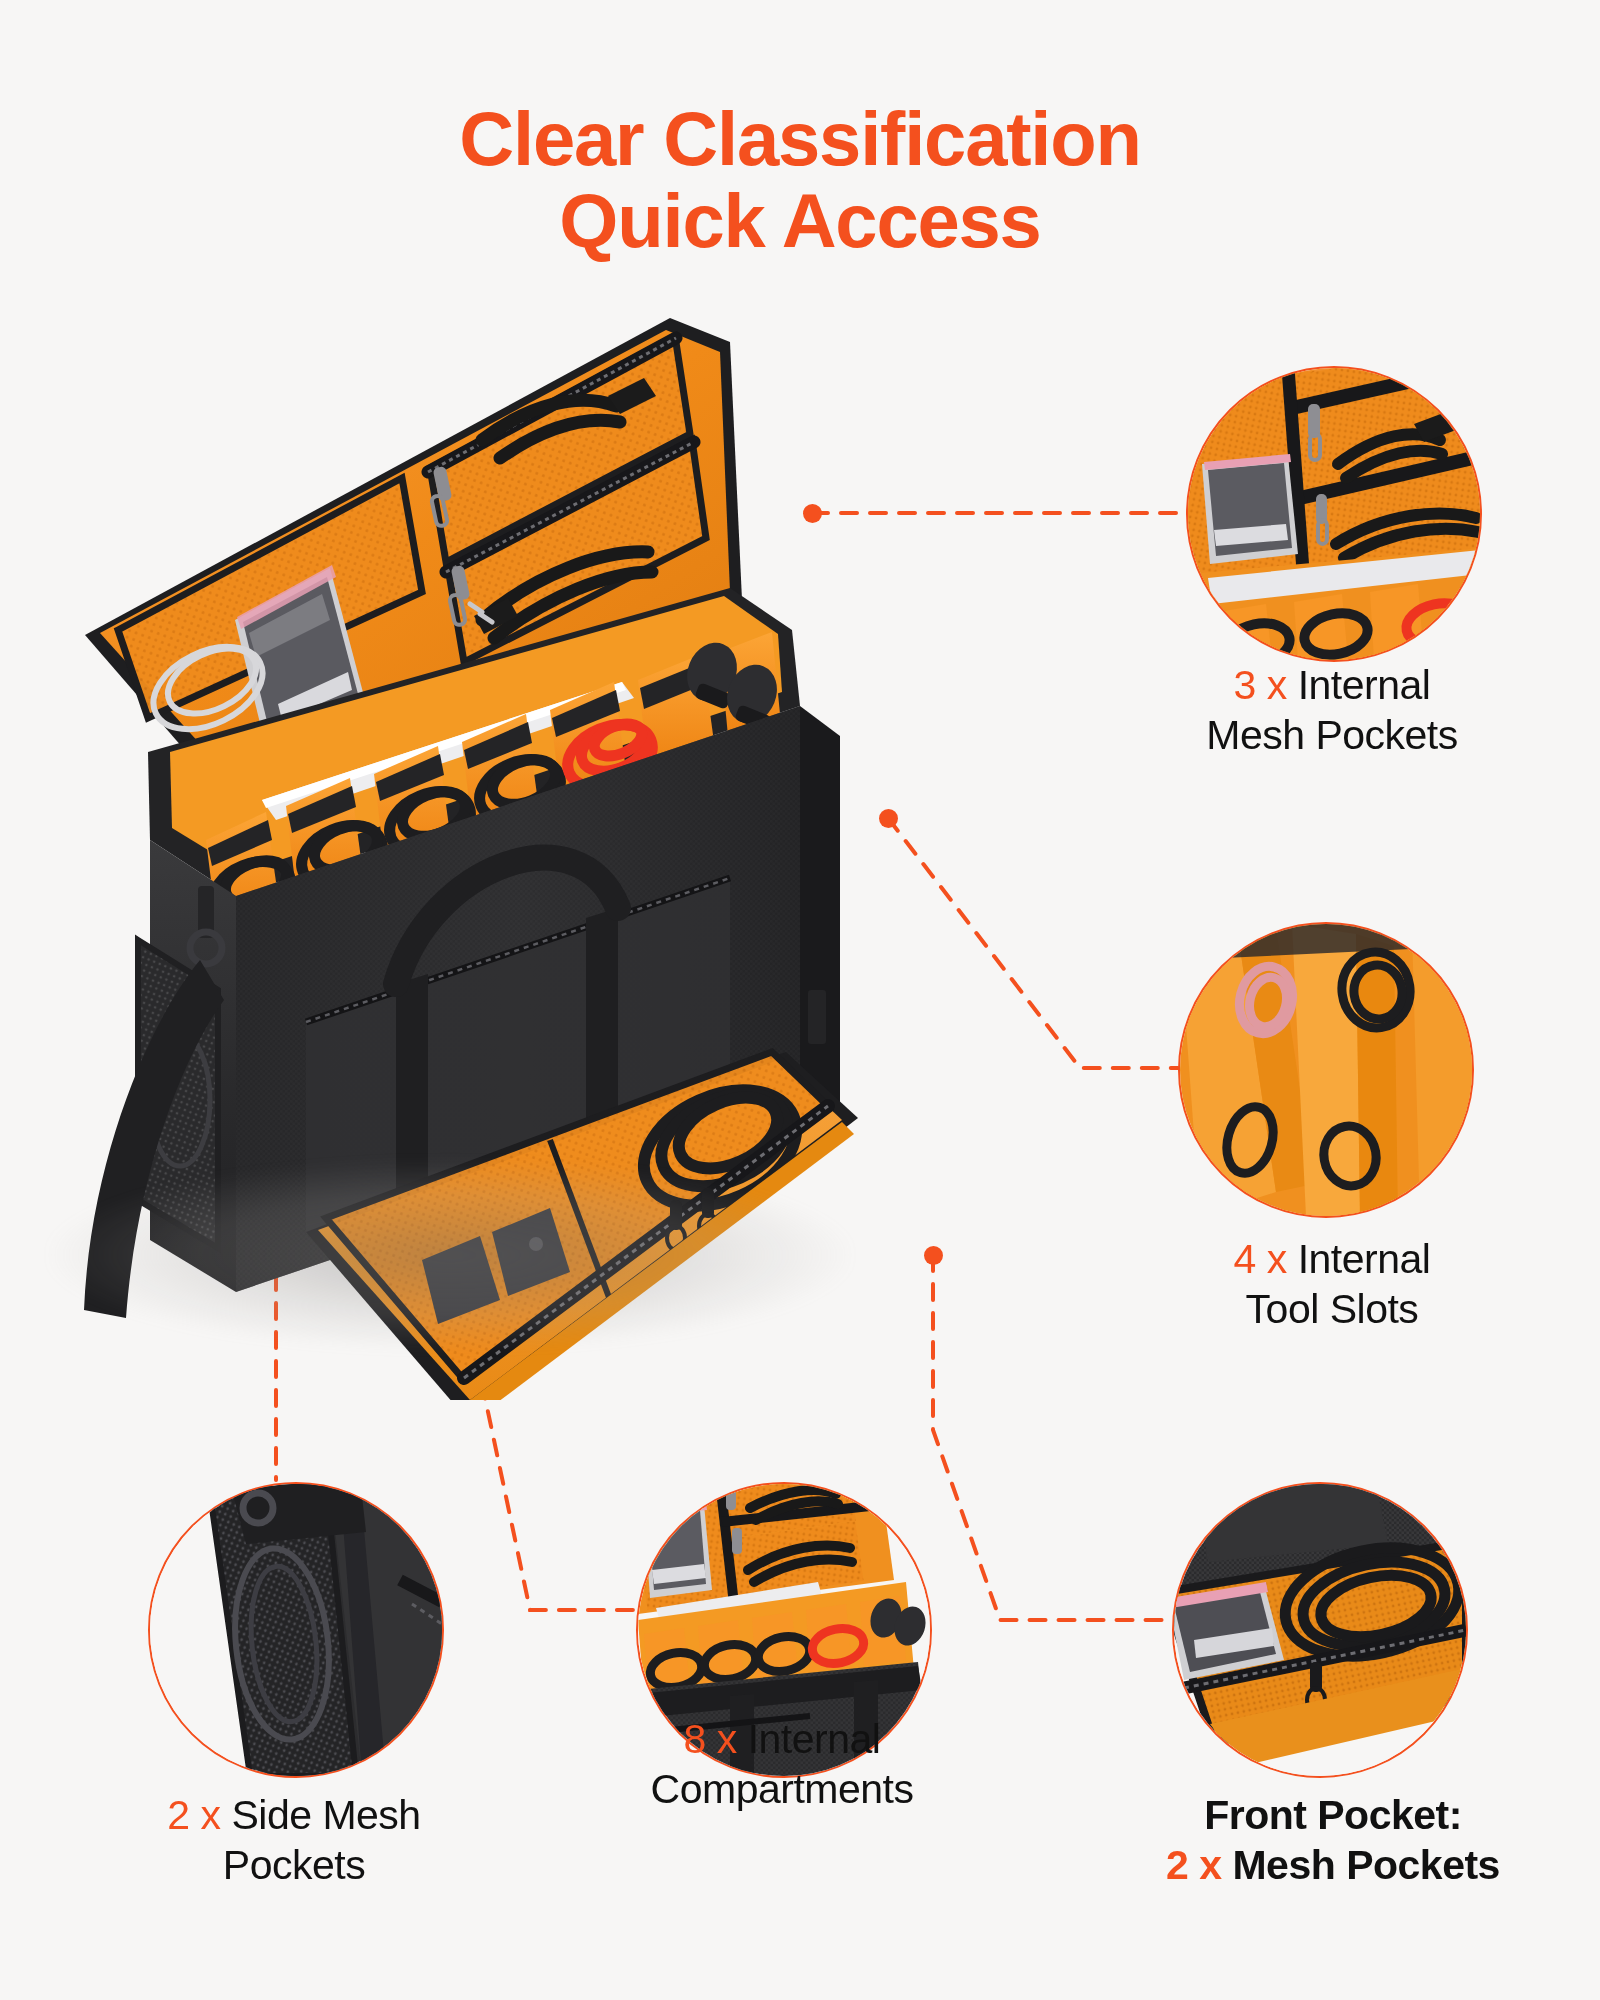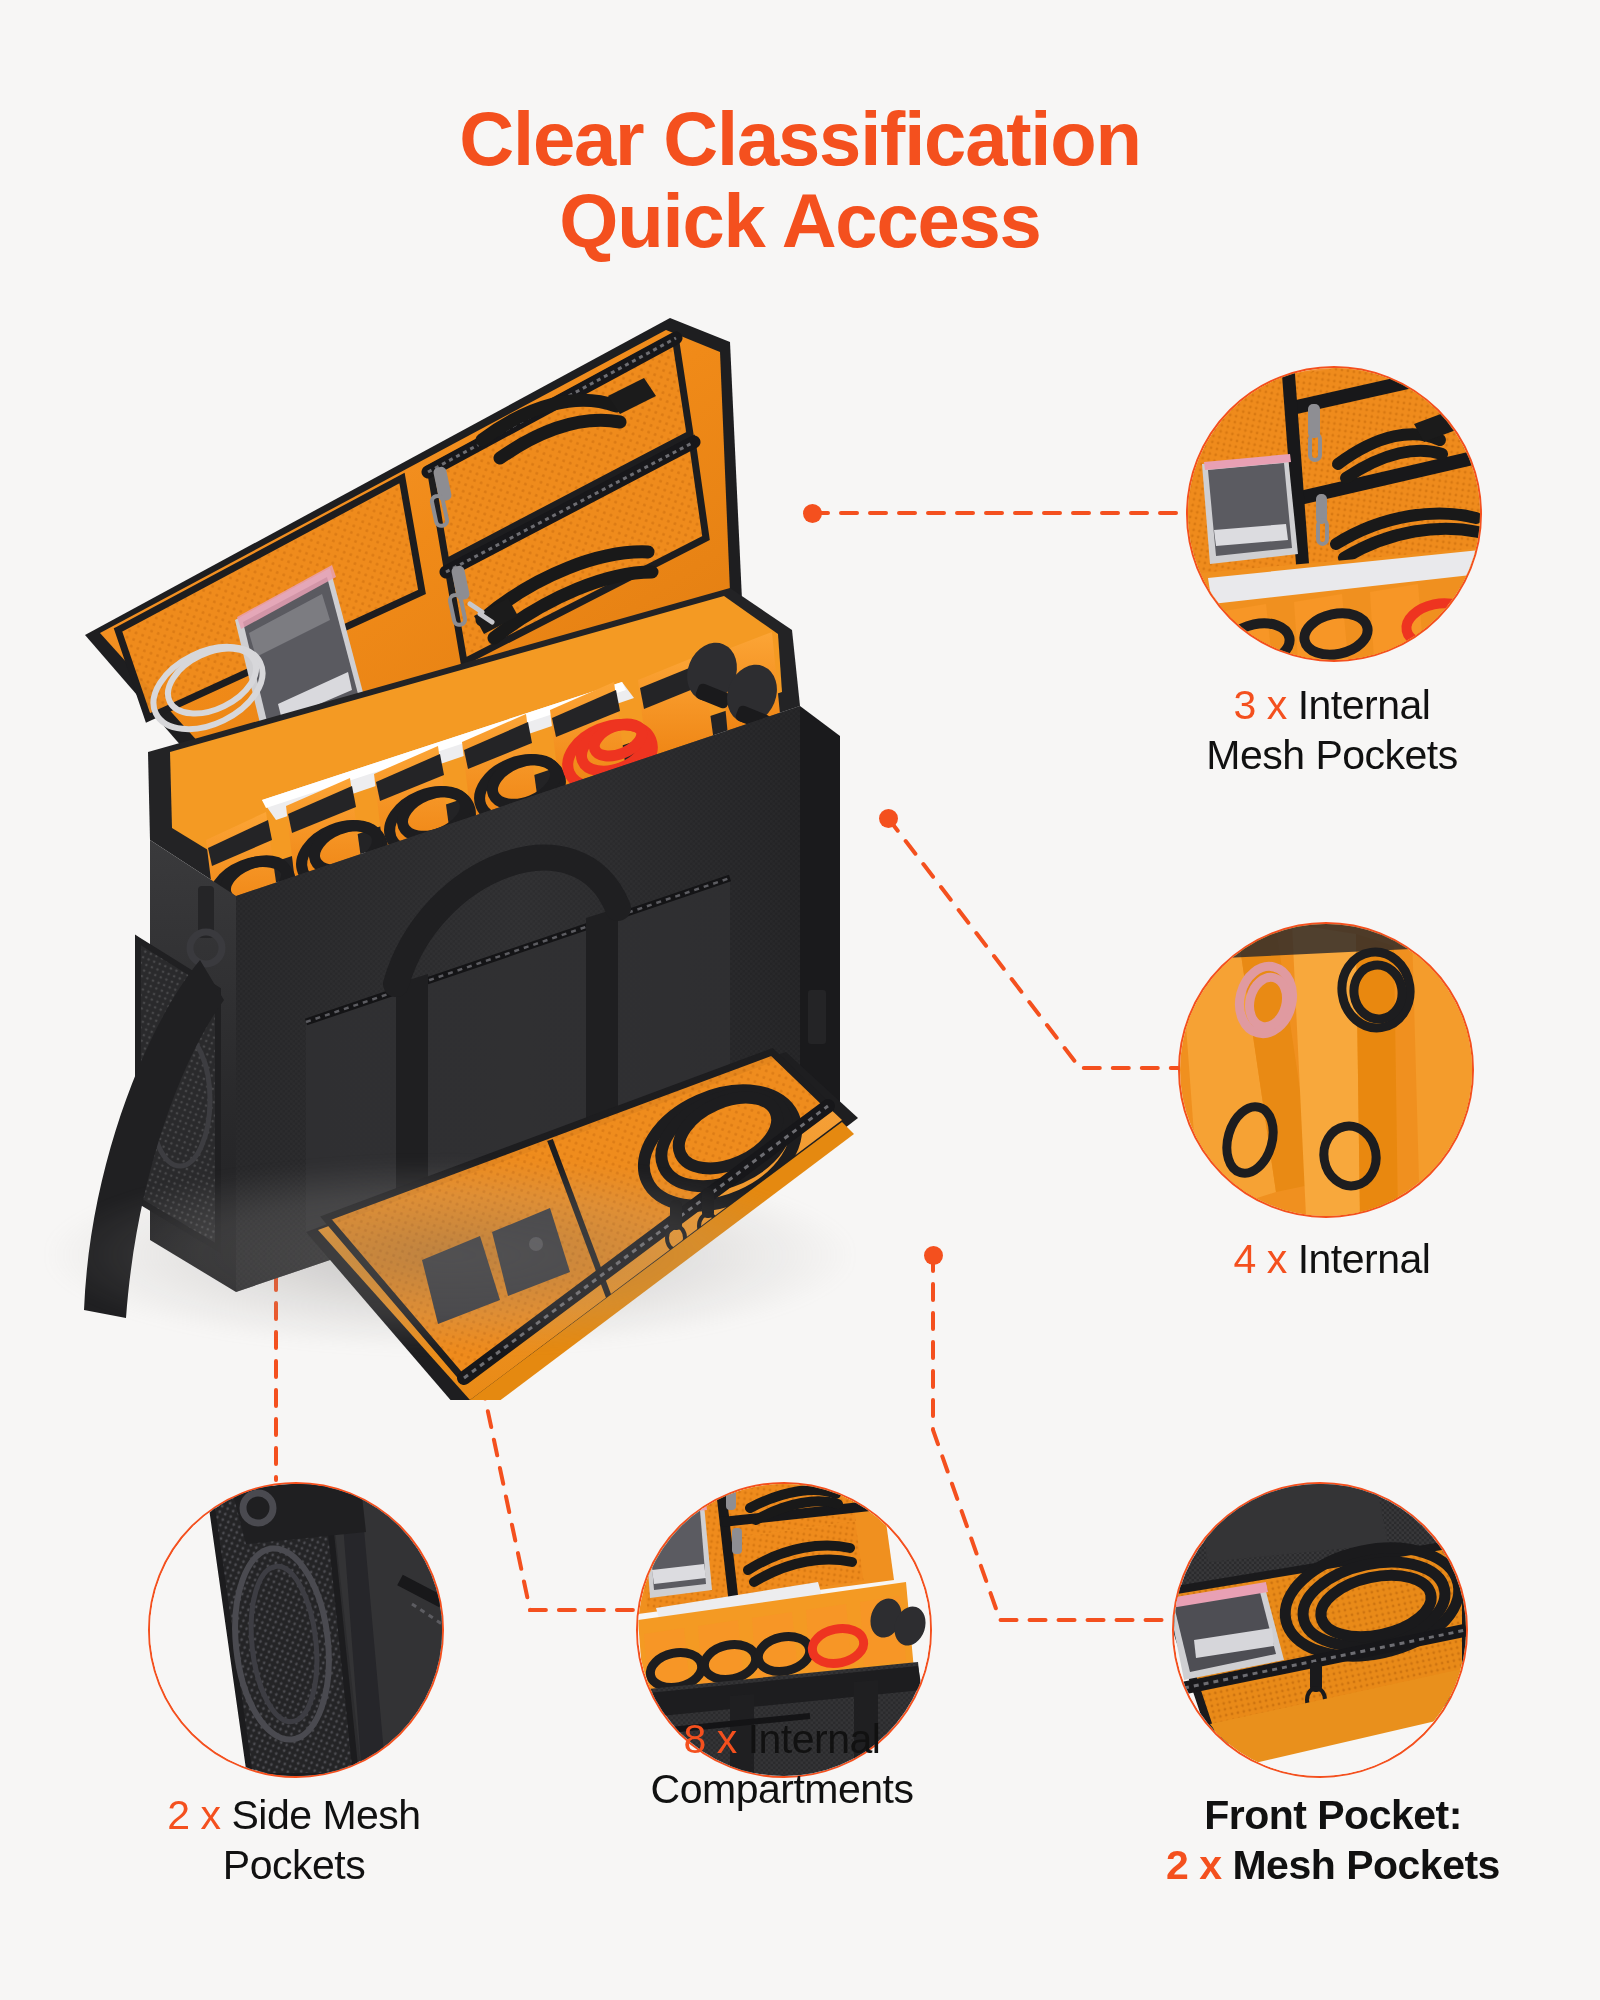--- a/index.html
+++ b/index.html
@@ -374,21 +374,21 @@
       <g fill="none" stroke="#1d1d1f" stroke-width="10" stroke-linecap="round">
         <ellipse cx="70" cy="276" rx="32" ry="20" transform="rotate(-12 70 276)"></ellipse>
         <ellipse cx="148" cy="266" rx="32" ry="20" transform="rotate(-12 148 266)"></ellipse>
       </g>
       <g fill="none" stroke="#ee3420" stroke-width="10" stroke-linecap="round">
         <ellipse cx="250" cy="256" rx="32" ry="20" transform="rotate(-12 250 256)"></ellipse>
       </g>
     </svg>
   </div>
 
-  <div class="caption" style="left:1120px;top:680px;width:424px;">
+  <div class="caption" style="left:1120px;top:660px;width:424px;">
     <div><span class="num">3 x</span>
          <span>Internal</span></div>
     <div>Mesh Pockets</div>
   </div>
 
   <div class="circle" style="left:1178px;top:922px;width:292px;height:292px;">
     <svg class="inner" viewBox="0 0 292 292">
       <rect width="292" height="292" fill="#f0901f"></rect>
 
       <path d="M 0 20 L 58 10 L 96 268 L 20 292 Z" fill="#f6a234"></path>
@@ -408,20 +408,21 @@
         <ellipse cx="198" cy="68" rx="24" ry="27" transform="rotate(-8 198 68)"></ellipse>
         <ellipse cx="70" cy="216" rx="22" ry="34" transform="rotate(16 70 216)"></ellipse>
         <ellipse cx="170" cy="232" rx="26" ry="30" transform="rotate(-10 170 232)"></ellipse>
       </g>
     </svg>
   </div>
 
   <div class="caption" style="left:1120px;top:1234px;width:424px;">
     <div><span class="num">4 x</span>
          <span>Internal</span></div>
+    <div>Tool Slots</div>
   </div>
 
   <div class="circle" style="left:148px;top:1482px;width:292px;height:292px;">
     <svg class="inner" viewBox="0 0 292 292">
       <defs>
         <pattern id="mb2" width="6" height="6" patternUnits="userSpaceOnUse" patternTransform="rotate(24)">
           <rect width="6" height="6" fill="#242426"></rect>
             <circle cx="3" cy="3" r="1.4" fill="#55555a" opacity=".8"></circle>
         </pattern>
       </defs>

